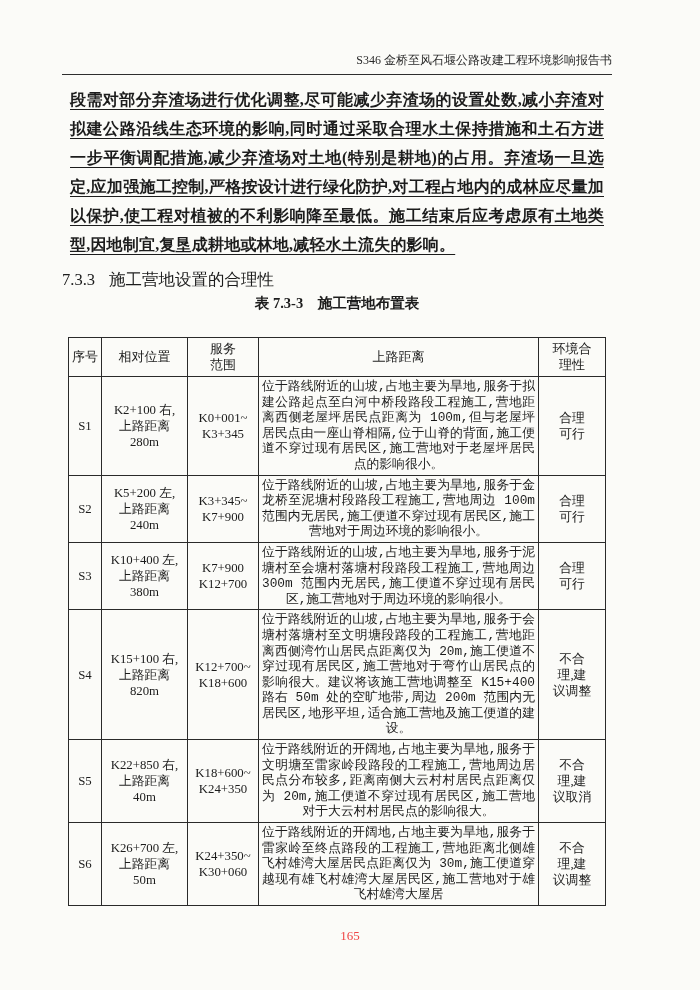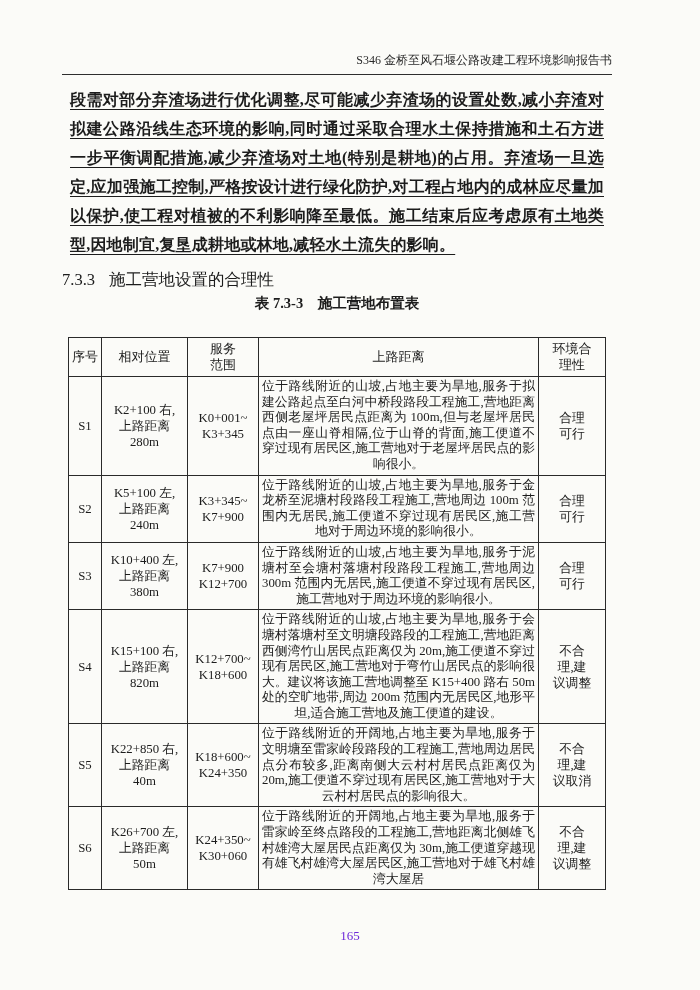--- a/index.html
+++ b/index.html
@@ -80,28 +80,29 @@
     font-size: 12.8px;
     line-height: 16px;
     white-space: pre-line;
   }
   td.c-feat {
     font-size: 12.8px;
     line-height: 15.6px;
     text-align: justify;
     text-align-last: center;
     padding: 3px 6px;
+    font-family: Liberation Mono, monospace;
   }
   .page-footer {
     position: absolute;
     left: 0; right: 0;
     bottom: 46px;
     text-align: center;
     font-size: 13px;
-    color: #6d28d9;
+    color: #ef4444;
   }
 </style>
 </head>
 <body>
 
 <div class="page">
 
   <div>
     <div class="hdr-title">S346 金桥至风石堰公路改建工程环境影响报告书</div>
     <div class="hdr-rule"></div>
@@ -142,21 +143,21 @@
 上路距离
 280m</td>
         <td class="c-range">K0+001~
 K3+345</td>
         <td class="c-feat">位于路线附近的山坡,占地主要为旱地,服务于拟建公路起点至白河中桥段路段工程施工,营地距离西侧老屋坪居民点距离为 100m,但与老屋坪居民点由一座山脊相隔,位于山脊的背面,施工便道不穿过现有居民区,施工营地对于老屋坪居民点的影响很小。</td>
         <td class="c-rat">合理
 可行</td>
       </tr>
       <tr>
         <td class="c-id">S2</td>
-        <td class="c-pos">K5+100 左,
+        <td class="c-pos">K5+200 左,
 上路距离
 240m</td>
         <td class="c-range">K3+345~
 K7+900</td>
         <td class="c-feat">位于路线附近的山坡,占地主要为旱地,服务于金龙桥至泥塘村段路段工程施工,营地周边 100m 范围内无居民,施工便道不穿过现有居民区,施工营地对于周边环境的影响很小。</td>
         <td class="c-rat">合理
 可行</td>
       </tr>
       <tr>
         <td class="c-id">S3</td>

